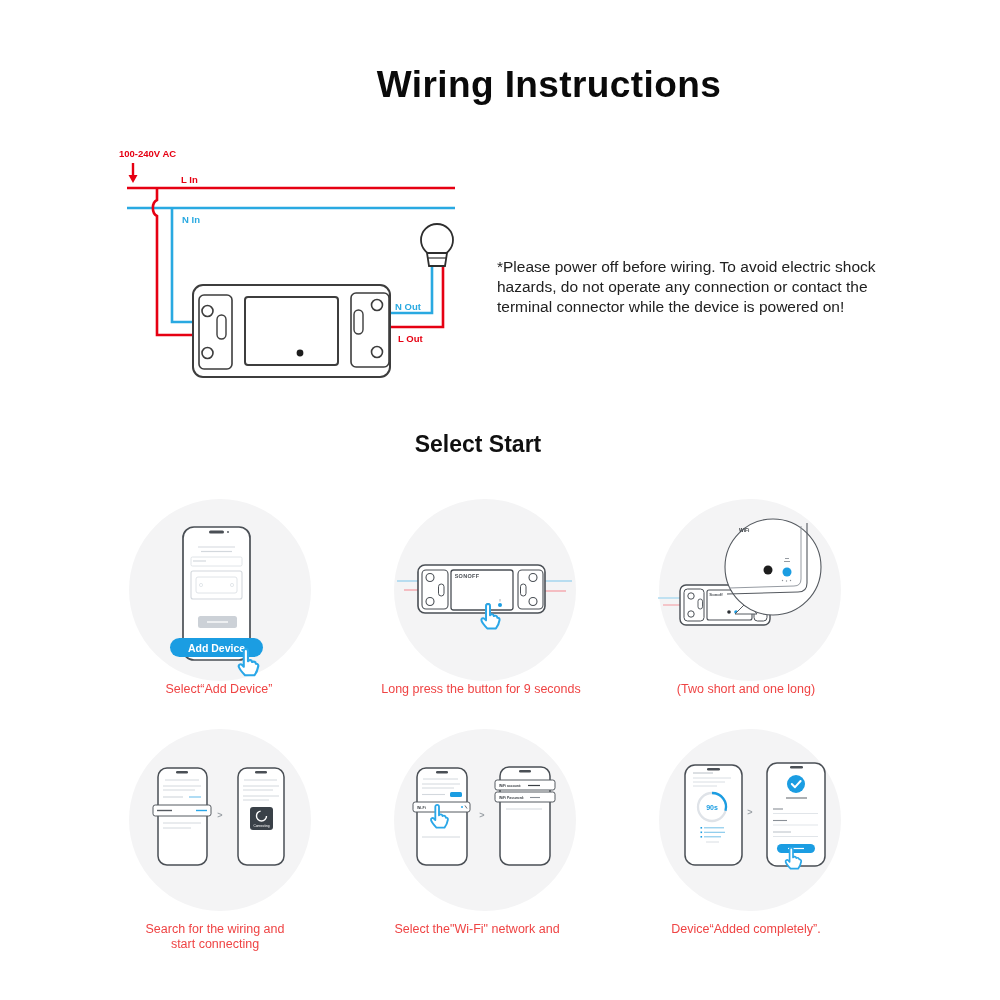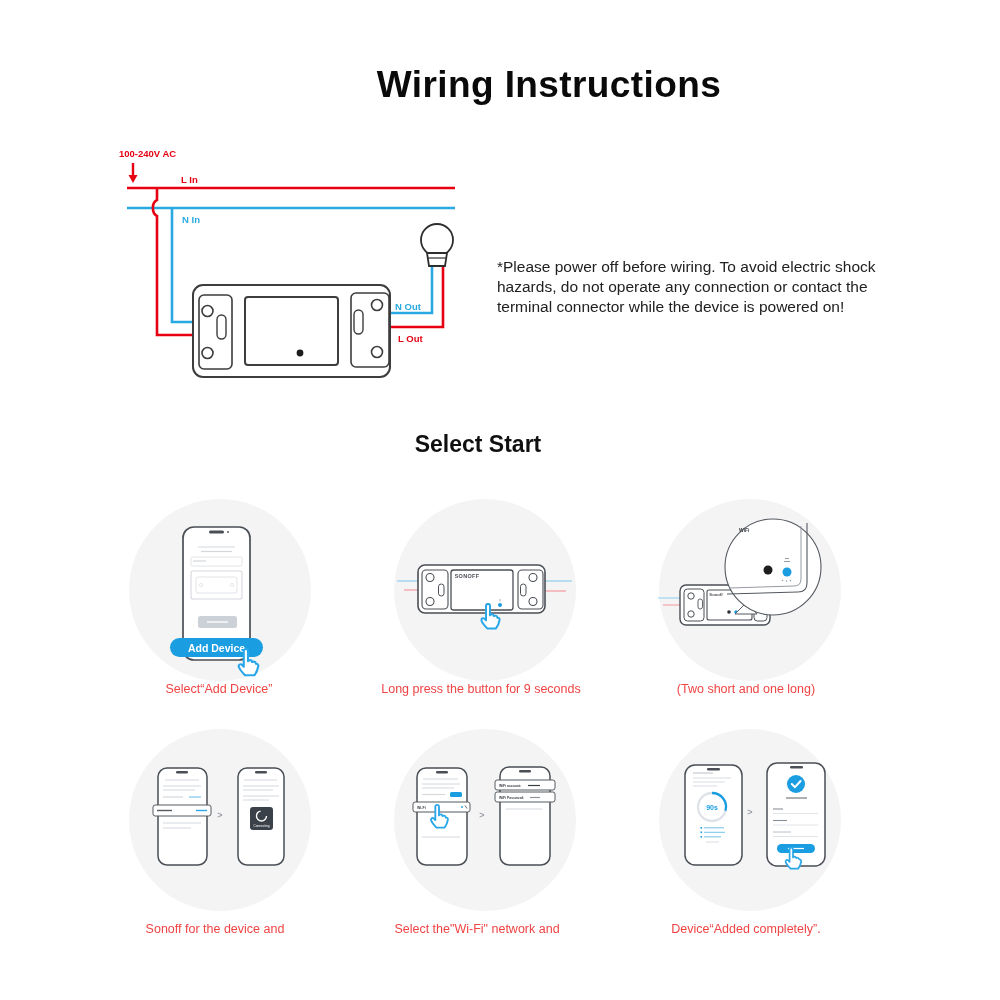--- a/index.html
+++ b/index.html
@@ -299,21 +299,22 @@
     <div></div>
 </div>
 <div class="abs caption" style="left:331px;top:682px;width:300px;">
   <div>Long press the button for 9 seconds</div>
     <div></div>
 </div>
 <div class="abs caption" style="left:596px;top:682px;width:300px;">
     <div>(Two short and one long)</div>
 </div>
 <div class="abs caption" style="left:65px;top:922px;width:300px;">
-  <div>Sonoff for the device and</div>
+  <div>Search for the wiring and</div>
+    <div>start connecting</div>
 </div>
 <div class="abs caption" style="left:327px;top:922px;width:300px;">
   <div>Select the"Wi-Fi" network and</div>
 </div>
 <div class="abs caption" style="left:596px;top:922px;width:300px;">
   <div>Device“Added completely”.</div>
     <div></div>
 </div>
 
 </body></html>

